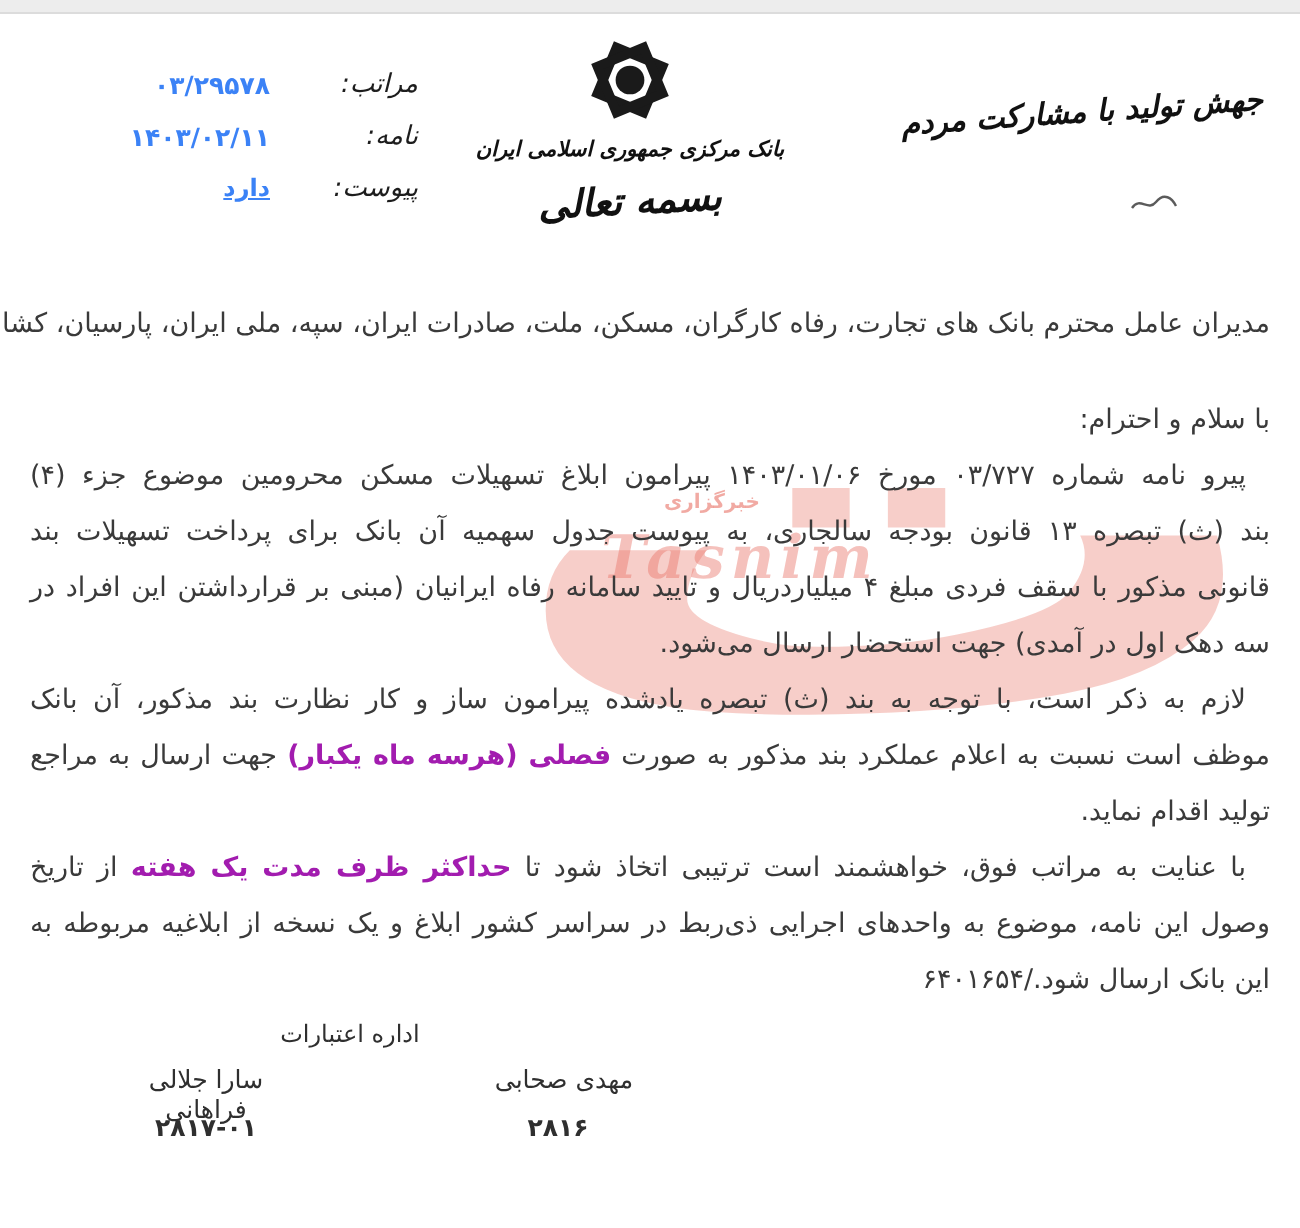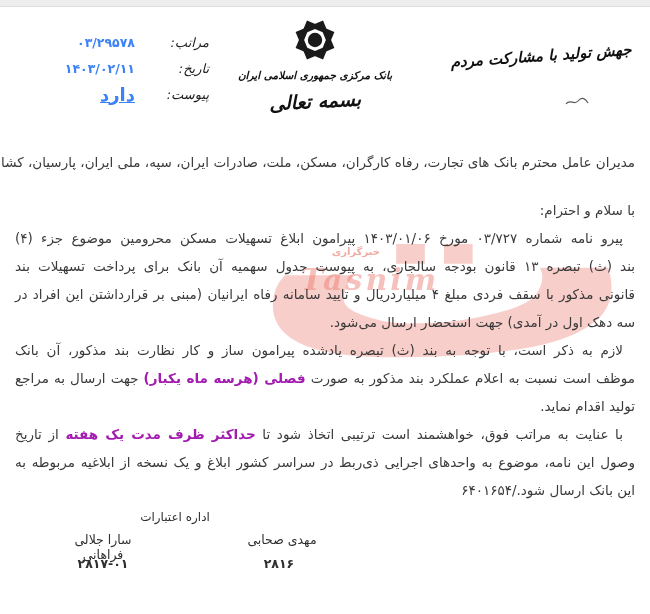--- a/index.html
+++ b/index.html
@@ -10,21 +10,21 @@
     direction:rtl;
   }
   .top-strip{position:absolute;top:0;left:0;right:0;height:6px;background:#ededed;border-bottom:1px solid #dcdcdc;}
 
   
   .header{position:absolute;top:7px;left:0;right:0;height:140px;}
   .meta{position:absolute;left:15px;top:22px;width:194px;}
   .meta-row{display:flex;justify-content:space-between;align-items:center;height:26px;}
   .meta-label{font-style:italic;font-size:13px;color:#1d1d1d;}
   .meta-value{width:120px;text-align:right;font-weight:bold;font-size:12.5px;letter-spacing:1.5px;color:#3b82f6;}
-  .meta-value.word{letter-spacing:2px;font-size:18px;text-decoration:underline;}
+  .meta-value.word{letter-spacing:2px;font-size:12px;text-decoration:underline;}
 
   .center-block{position:absolute;top:8px;left:235px;width:160px;text-align:center;}
   .logo-wrap{height:52px;}
   .bank-name{font-size:10.5px;font-weight:bold;font-style:italic;white-space:nowrap;color:#111;margin-top:2px;}
   .bismillah{font-size:19px;font-weight:bold;font-style:italic;color:#111;margin-top:9px;transform:rotate(-3deg);}
 
   .slogan{position:absolute;top:40px;right:14px;width:190px;text-align:center;
     font-size:15px;font-weight:bold;font-style:italic;color:#111;transform:rotate(-4deg);}
   .seal-mark{position:absolute;top:86px;right:60px;opacity:.8;}
 
@@ -60,21 +60,21 @@
 <div class="top-strip"></div>
 
 <div class="header">
 
   <div class="meta">
     <div class="meta-row">
       <span class="meta-label">مراتب:</span>
       <span class="meta-value">۰۳/۲۹۵۷۸</span>
     </div>
     <div class="meta-row">
-      <span class="meta-label">تاریخ:</span>
+      <span class="meta-label">نامه:</span>
       <span class="meta-value">۱۴۰۳/۰۲/۱۱</span>
     </div>
     <div class="meta-row">
       <span class="meta-label">پیوست:</span>
       <span class="meta-value word">دارد</span>
     </div>
   </div>
 
   <div class="center-block">
     <div class="logo-wrap">

